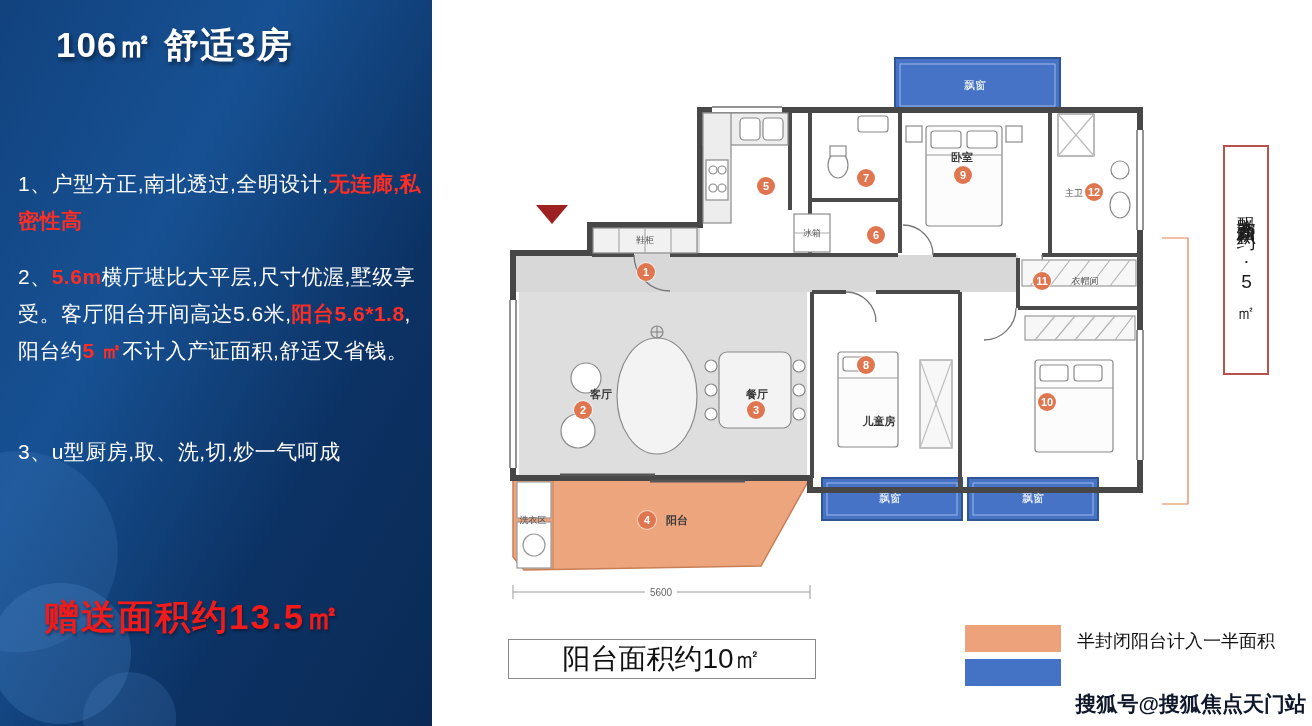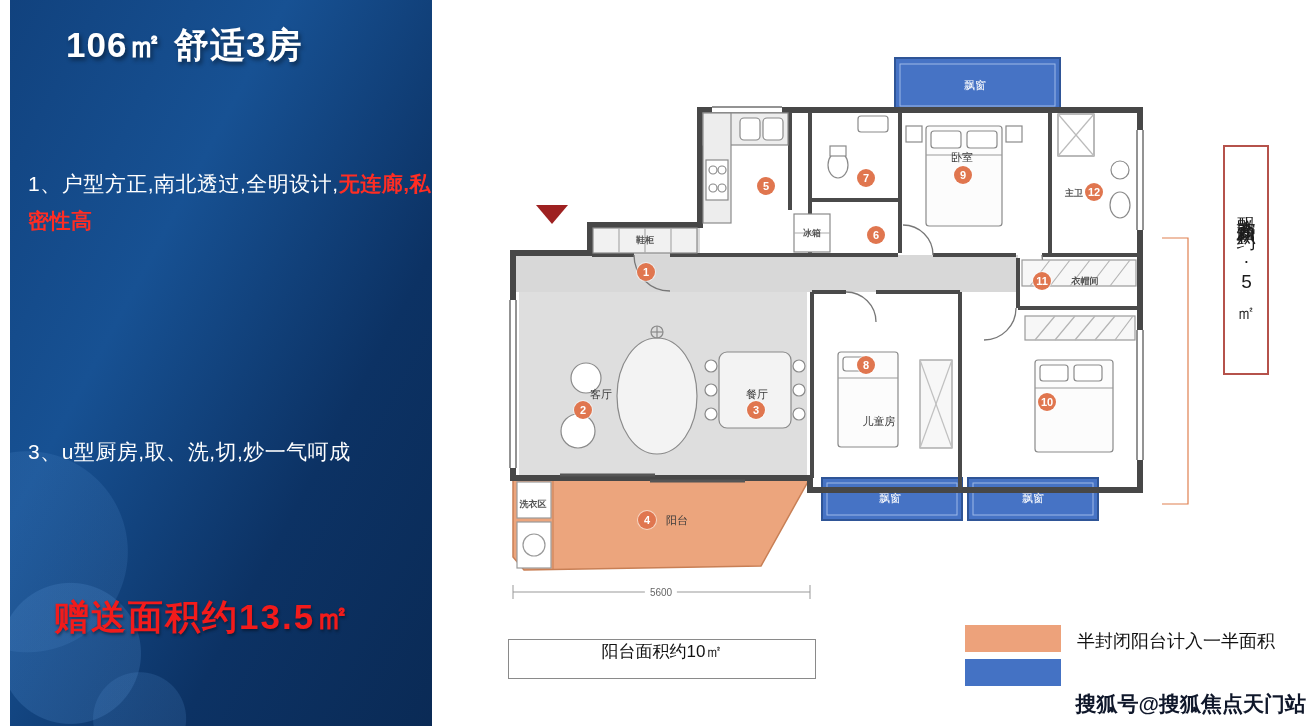--- a/index.html
+++ b/index.html
@@ -6,74 +6,75 @@
   html,body{width:1312px;height:726px;overflow:hidden;background:#fff;
     font-family:"Liberation Sans","DejaVu Sans",sans-serif}
   .page{position:relative;width:1312px;height:726px;background:#fff}
 
   
   .left{position:absolute;left:0;top:0;width:432px;height:726px;color:#fff;
     background:
       radial-gradient(circle at 14% 90%, rgba(90,150,215,.22) 0 70px, transparent 71px),
       radial-gradient(circle at 4% 76%, rgba(90,150,215,.16) 0 100px, transparent 101px),
       radial-gradient(circle at 30% 99%, rgba(90,150,215,.18) 0 46px, transparent 47px),
-      linear-gradient(118deg,#11427e 0%,#175193 34%,#0c3264 68%,#0a2a55 100%); margin-left: 10px;}
+      linear-gradient(118deg,#11427e 0%,#175193 34%,#0c3264 68%,#0a2a55 100%);}
   .title{position:absolute;left:56px;top:22px;font-size:35px;font-weight:bold;
     letter-spacing:1px;text-shadow:2px 3px 4px rgba(0,0,0,.45)}
   .badge{position:absolute;left:192px;top:100px;background:#38a33c;color:#0a2c5a;
     font-size:25px;font-weight:bold;padding:4px 12px;letter-spacing:2px}
   .pt{position:absolute;left:18px;width:404px;font-size:21px;line-height:37px;letter-spacing:.5px}
   .pt .red{color:#ff2d23;font-weight:bold}
   .pt1{top:165px}.pt2{top:258px}.pt3{top:433px}.pt4{top:487px}
   .gift{position:absolute;left:44px;top:594px;font-size:35px;font-weight:bold;
     color:#f21b1b;letter-spacing:2px;text-shadow:1px 2px 3px rgba(0,0,0,.4)}
 
   
   .main{position:absolute;left:432px;top:0;width:880px;height:726px;background:#fff}
   svg.plan{position:absolute;left:0;top:0}
 
   .marker{position:absolute;width:18px;height:18px;border-radius:50%;background:#e0764f;
     color:#fff;font-size:11px;font-weight:bold;display:flex;align-items:center;
     justify-content:center;box-shadow:0 0 0 1px rgba(255,255,255,.55);z-index:5}
   .plabel{position:absolute;transform:translate(-50%,-50%);font-size:11px;color:#3a3a3a;
-    white-space:nowrap;z-index:4;font-weight:normal}
+    white-space:nowrap;z-index:4;font-weight:bold}
   .plabel.white{color:#fff;font-weight:normal}
-  .plabel.small{font-size:9px;font-weight:bold;color:#555}
+  .plabel.small{font-size:9px;font-weight:normal;color:#555}
   .dim{position:absolute;transform:translate(-50%,-50%);font-size:10px;color:#666;
     background:#fff;padding:0 5px;z-index:4}
 
   .sidenote{position:absolute;left:791px;top:145px;width:46px;height:230px;
     border:2px solid #b5524b;background:#fff;display:flex;align-items:center;
     justify-content:center;z-index:6}
   .sidenote .vtext{writing-mode:vertical-rl;text-orientation:upright;font-size:19px;
     letter-spacing:4px;color:#1c1c1c;font-weight:500}
 
   .balconynote{position:absolute;left:76px;top:639px;width:308px;height:40px;
     border:1px solid #8a8a8a;background:#fff;display:flex;align-items:flex-start;
-    justify-content:center;font-size:17px;color:#111;z-index:6}
+    justify-content:center;font-size:28px;color:#111;z-index:6}
 
   .swatch{position:absolute;width:96px;height:27px;z-index:6}
   .swatch.orange{left:533px;top:625px;background:#eda27b}
   .swatch.blue{left:533px;top:659px;background:#4472c4}
   .legendlabel{position:absolute;left:645px;font-size:18px;color:#111;white-space:nowrap;z-index:6}
   .legendlabel.l1{top:629px}.legendlabel.l2{top:663px}
 
   .watermark{position:absolute;right:6px;top:690px;font-size:21px;font-weight:bold;
     color:#0f172a;z-index:7}
 </style>
 </head>
 <body>
 
 <div class="page">
 
   <aside class="left">
     <h1 class="title">106㎡ 舒适3房</h1>
 
     <p class="pt pt1"><span>1、户型方正,南北透过,全明设计,</span><span class="red">无连廊,私密性高</span></p>
 
+    <p class="pt pt2"><span>2、</span><span class="red">5.6m</span><span>横厅堪比大平层,尺寸优渥,墅级享受。客厅阳台开间高达5.6米,</span><span class="red">阳台5.6*1.8</span><span>,阳台约</span><span class="red">5 ㎡</span><span>不计入产证面积,舒适又省钱。</span></p>
 
     <p class="pt pt3"><span>3、u型厨房,取、洗,切,炒一气呵成</span></p>
 
 
     <div class="gift">赠送面积约13.5㎡</div>
   </aside>
 
   <main class="main">
 
     <svg class="plan" width="880" height="726" viewBox="432 0 880 726">
@@ -248,21 +249,21 @@
 
     <div class="plabel small" style="left:213px;top:240px">鞋柜</div>
     <div class="plabel small" style="left:380px;top:233px">冰箱</div>
     <div class="plabel" style="left:530px;top:157px">卧室</div>
     <div class="plabel small" style="left:642px;top:193px">主卫</div>
     <div class="plabel small" style="left:653px;top:281px">衣帽间</div>
     <div class="plabel" style="left:447px;top:421px">儿童房</div>
     <div class="plabel" style="left:169px;top:394px">客厅</div>
     <div class="plabel" style="left:325px;top:394px">餐厅</div>
     <div class="plabel" style="left:245px;top:520px">阳台</div>
-    <div class="plabel small" style="left:101px;top:504px">洗衣区</div>
+    <div class="plabel small" style="left:101px;top:520px">洗衣区</div>
     <div class="plabel white" style="left:543px;top:85px">飘窗</div>
     <div class="plabel white" style="left:458px;top:498px">飘窗</div>
     <div class="plabel white" style="left:601px;top:498px">飘窗</div>
     <div class="dim" style="left:229px;top:592px">5600</div>
 
     <div class="sidenote">
       <span class="vtext">飘窗面积约8.5㎡</span>
     </div>
 
     <div class="balconynote">

